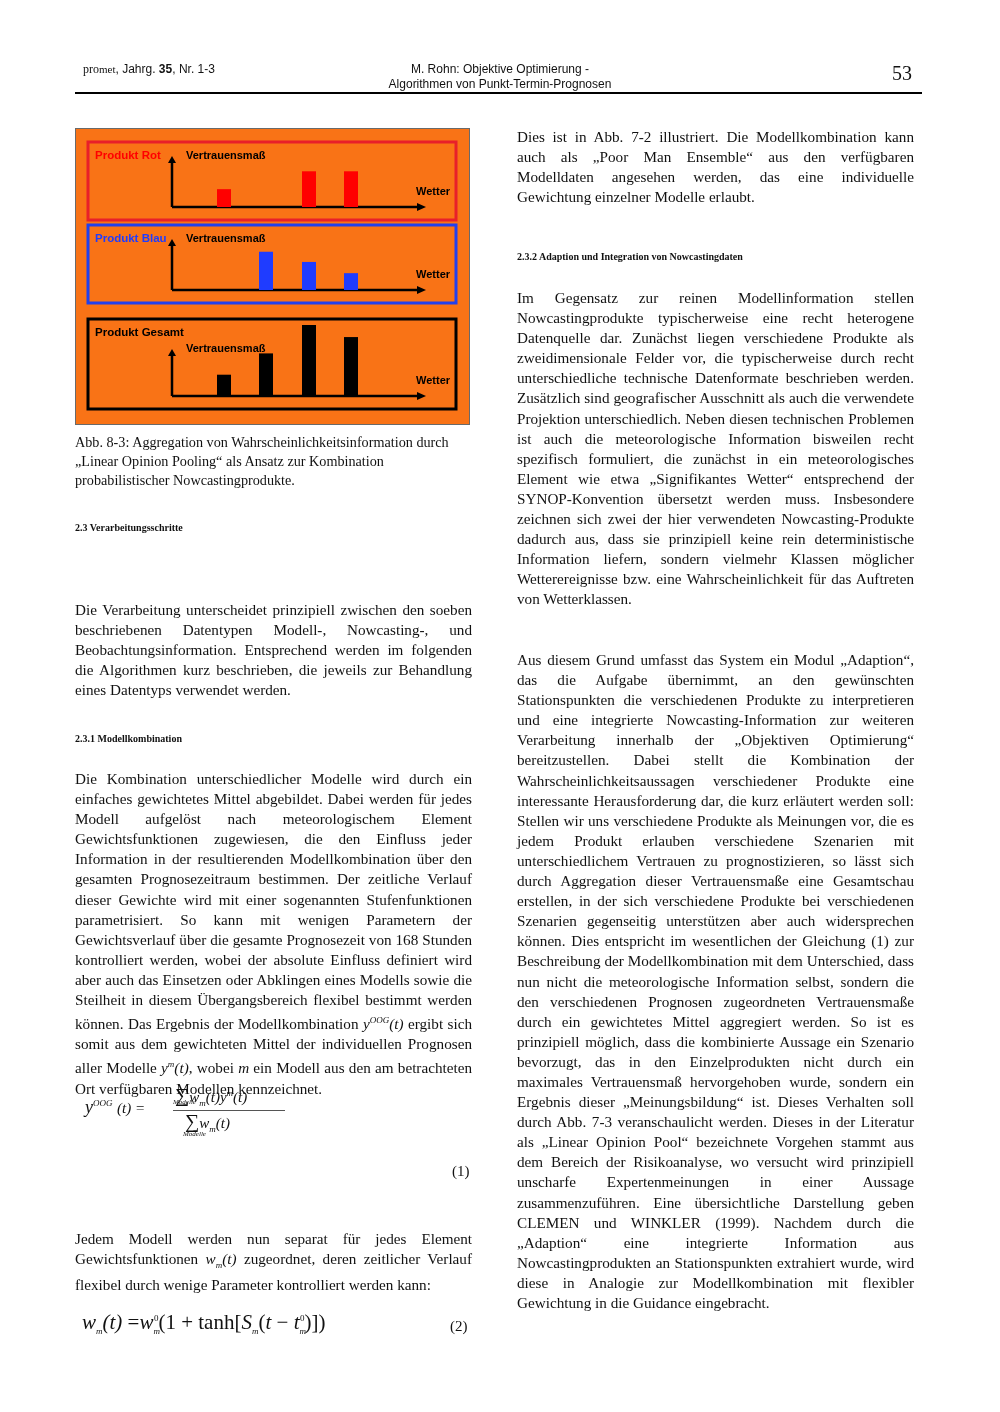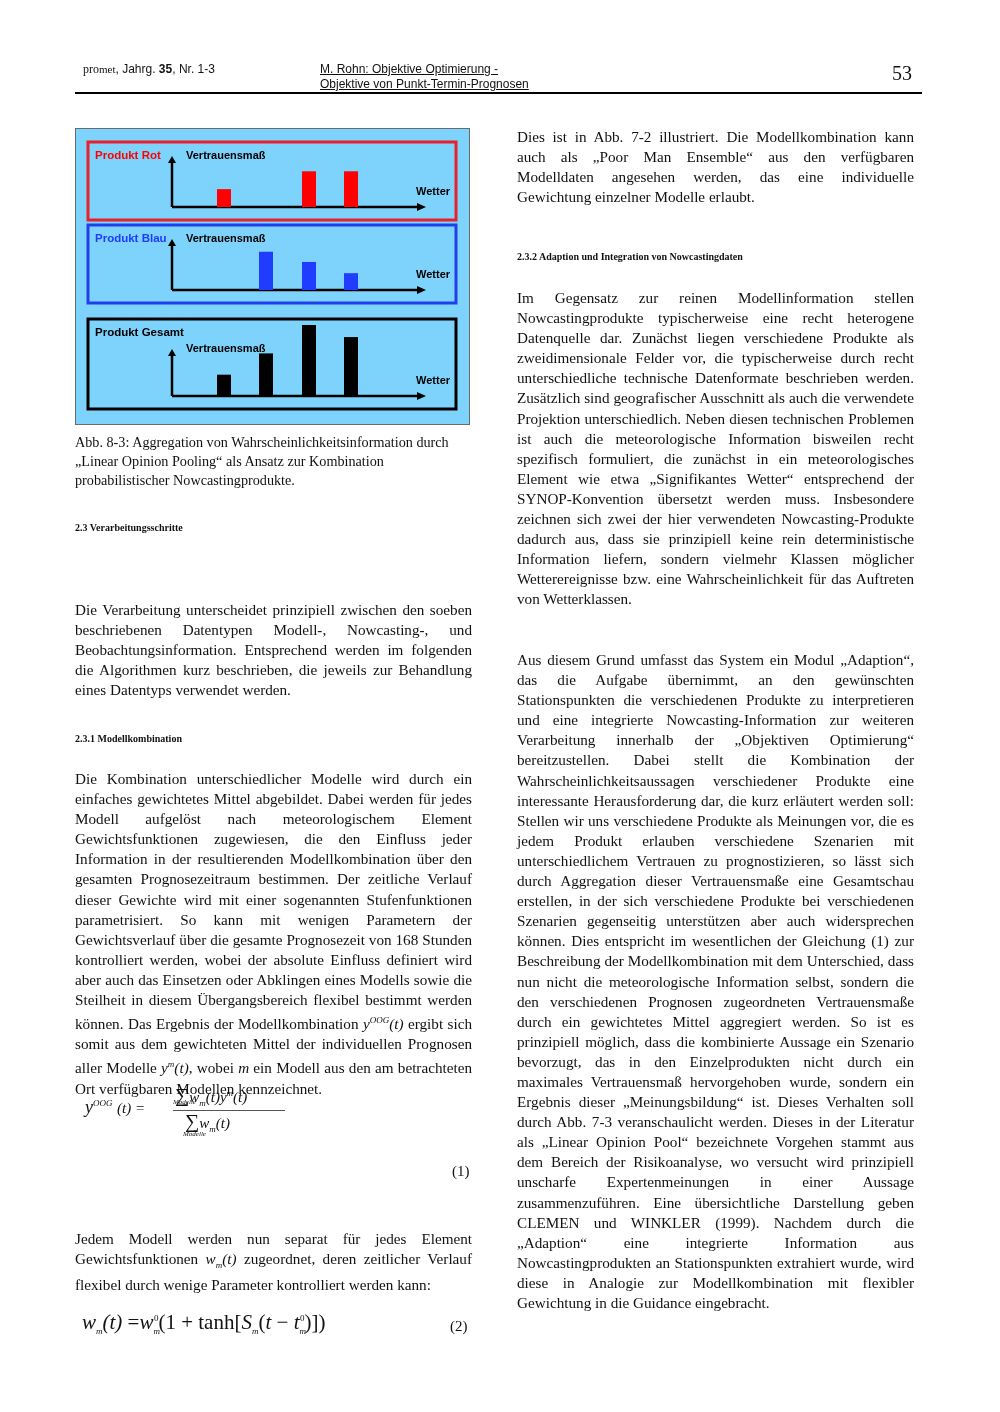--- a/index.html
+++ b/index.html
@@ -1,50 +1,50 @@
 <!DOCTYPE html>
 <html><head>
 <meta charset="utf-8">
 <style>
   html, body { margin:0; padding:0; background:#ffffff; }
   body { width:1000px; height:1412px; position:relative; overflow:hidden;
          font-family:"Liberation Serif", serif; color:#111; }
   .hdr-left { position:absolute; left:83px; top:62px; font-family:"Liberation Sans", sans-serif; font-size:12px; }
   .hdr-left .pm { font-family:"Liberation Serif", serif; }
-  .hdr-center { position:absolute; left:320px; width:360px; top:62px; 
-                font-family:"Liberation Sans", sans-serif; font-size:12px; line-height:15px;text-decoration:underline; }
+  .hdr-center { position:absolute; left:320px; width:360px; top:62px; text-align:center;
+                font-family:"Liberation Sans", sans-serif; font-size:12px; line-height:15px; }
   .hdr-right { position:absolute; right:88px; top:62px; font-size:20px; }
   .hdr-rule { position:absolute; left:75px; right:78px; top:92px; height:2px; background:#000; }
 
   .col { position:absolute; font-size:15.2px; line-height:20.1px; text-align:justify; }
   .col-left { left:75px; width:397px; }
   .col-right { left:517px; width:397px; }
   .col p { margin:0; }
   .col h2 { font-size:10px; font-weight:bold; margin:0; }
 
   .figure { position:absolute; left:75px; top:128px; width:395px; height:297px;
-            background:#7dd3fc; border:1px solid #6a6a6a; box-sizing:border-box; }
+            background:#f97316; border:1px solid #6a6a6a; box-sizing:border-box; }
   .figure svg { position:absolute; left:0; top:0; }
 
   .caption { position:absolute; left:75px; top:433px; width:397px; font-size:14.2px; line-height:19px; }
 
   .eq { position:absolute; font-family:"Liberation Serif", serif; }
   .eq i { font-style:italic; }
   .eqnum { position:absolute; font-size:15px; }
   sup, sub { font-size:9px; }
 </style>
 </head>
 <body>
 
 <div class="hdr-left">
   <span class="pm">pro</span><span class="pm" style="font-size:11px">met</span><span>, Jahrg. </span><b>35</b><span>, Nr. 1-3</span>
 </div>
 <div class="hdr-center">
   <div>M. Rohn: Objektive Optimierung -</div>
-  <div>Objektive von Punkt-Termin-Prognosen</div>
+  <div>Algorithmen von Punkt-Termin-Prognosen</div>
 </div>
 <div class="hdr-right">53</div>
 <div class="hdr-rule"></div>
 
 <div class="figure">
   <svg id="fig" width="395" height="297">
       <rect x="12" y="13" width="368" height="78" fill="none" stroke="#e8202a" stroke-width="3"></rect>
       <text x="19" y="30" font-family="Liberation Sans, sans-serif" font-size="11.5" font-weight="bold" fill="#ff0000">Produkt Rot</text>
       <line x1="96" y1="78" x2="96" y2="33" stroke="#000" stroke-width="2.5"></line>
       <polygon points="92,34 100,34 96,27" fill="#000"></polygon>

